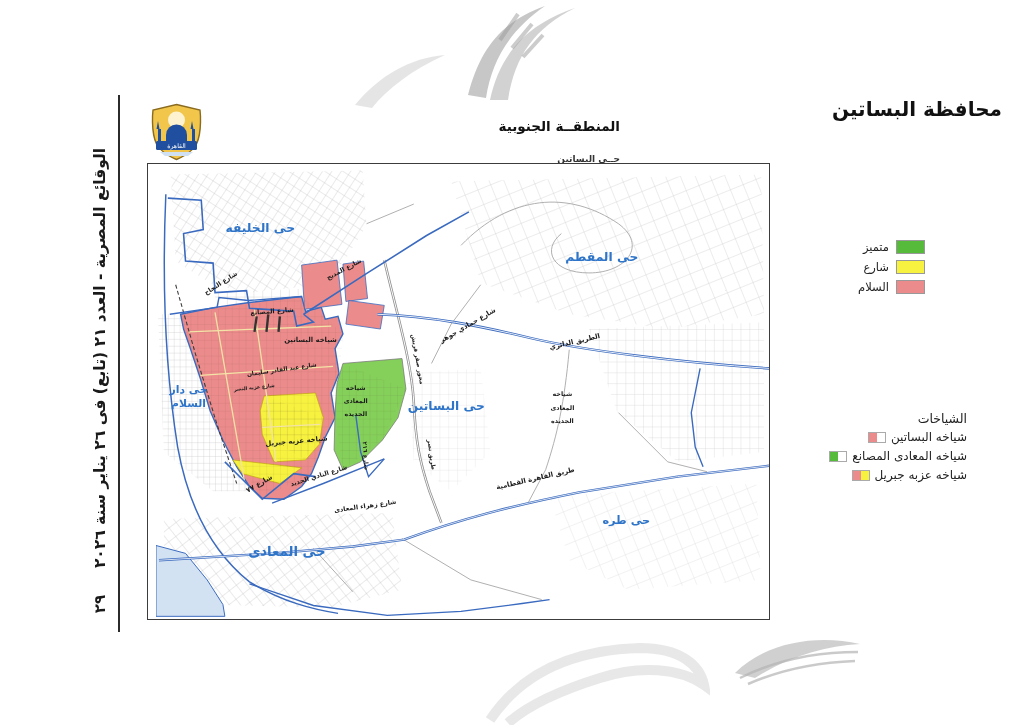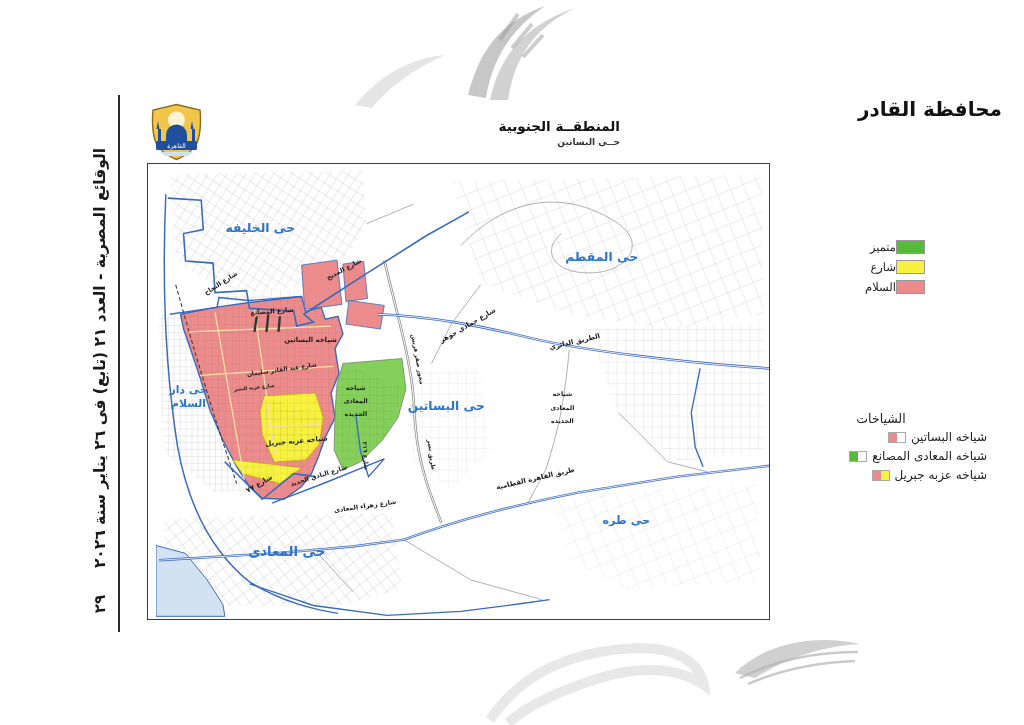--- a/index.html
+++ b/index.html
@@ -9,37 +9,37 @@
   .margin-wrap{position:absolute;left:100px;top:358px;width:0;height:0;}
   .margin-text{position:absolute;white-space:nowrap;transform:translate(-50%,-50%) rotate(-90deg);
         font-size:15.5px;font-weight:700;letter-spacing:.5px;color:#1a1a1a;}
   .pagenum-wrap{position:absolute;left:100px;top:604px;width:0;height:0;}
   .pagenum{position:absolute;white-space:nowrap;transform:translate(-50%,-50%) rotate(-90deg);
         font-size:15px;font-weight:700;color:#1a1a1a;}
   .vrule{position:absolute;left:118px;top:95px;width:1.5px;height:537px;background:#2b2b2b;}
   
   .map-title-block{position:absolute;left:380px;top:118px;width:240px;text-align:right;direction:rtl;}
   .map-title{font-size:13.5px;font-weight:700;color:#111;}
-  .map-subtitle{font-size:9px;font-weight:700;color:#333;margin-top:3px;}
+  .map-subtitle{font-size:9px;font-weight:700;color:#333;margin-top:20px;}
   
   .map-frame{position:absolute;left:147px;top:163px;width:623px;height:457px;
         border:1.3px solid #3c3c3c;background:#fff;box-sizing:border-box;padding-left:8px;}
   .map-frame svg{display:block;width:100%;height:100%;}
   
   .emblem{position:absolute;left:148px;top:103px;width:57px;height:58px;}
   
   .gov-header{position:absolute;left:808px;top:98px;width:194px;text-align:right;direction:rtl;}
   .gov-title{font-size:20px;font-weight:700;line-height:1.15;color:#111;}
   .gov-subtitle{font-size:18px;font-weight:700;color:#111;}
   
   .legend-levels{position:absolute;left:775px;top:240px;width:150px;direction:rtl;}
-  .legend-levels .lrow{display:flex;align-items:center;margin-bottom:6px;font-family:Liberation Serif, serif;}
+  .legend-levels .lrow{display:flex;align-items:center;gap:7px;margin-bottom:6px;}
   .lswatch{width:27px;height:12px;display:inline-block;border:.5px solid #999;}
   .llabel{font-size:11.5px;color:#222;}
-  .legend-shey{position:absolute;left:775px;top:411px;width:212px;direction:rtl;text-align:center;}
+  .legend-shey{position:absolute;left:755px;top:411px;width:212px;direction:rtl;text-align:right;}
   .shey-title{font-size:12.5px;color:#222;margin-bottom:4px;}
   .srow{display:flex;align-items:center;gap:5px;margin-bottom:5px;justify-content:flex-start;}
   .slabel{font-size:12px;color:#222;white-space:nowrap;}
   .sswatch{width:16px;height:9px;display:inline-flex;direction:ltr;border:.5px solid #aaa;}
   .sswatch span{flex:1;height:100%;}
   .wm{position:absolute;pointer-events:none;}
 </style>
 </head>
 <body>
 
@@ -225,21 +225,21 @@
       <text x="211" y="294" font-size="6" transform="rotate(86 211 294)">شارع ٢١٦</text>
       <text x="106" y="324" font-size="7" transform="rotate(-30 106 324)">شارع ٧٧</text>
       <text x="166" y="316" font-size="6.5" transform="rotate(-17 166 316)">شارع النادي الجديد</text>
       <text x="213" y="347" font-size="6.5" transform="rotate(-8 213 347)">شارع زهراء المعادى</text>
       <text x="386" y="319" font-size="7" transform="rotate(-13 386 319)">طريق القاهرة القطامية</text>
     </g>
   </svg>
   </div>
 
   <div class="gov-header">
-    <div class="gov-title">محافظة القادر</div>
+    <div class="gov-title">محافظة البساتين</div>
   </div>
 
   <div class="legend-levels">
     <div class="lrow">
       <span class="lswatch" style="background-color: rgb(86, 187, 58);"></span>
       <span class="llabel">متميز</span>
     </div>
     <div class="lrow">
       <span class="lswatch" style="background-color: rgb(247, 242, 63);"></span>
       <span class="llabel">شارع</span>

